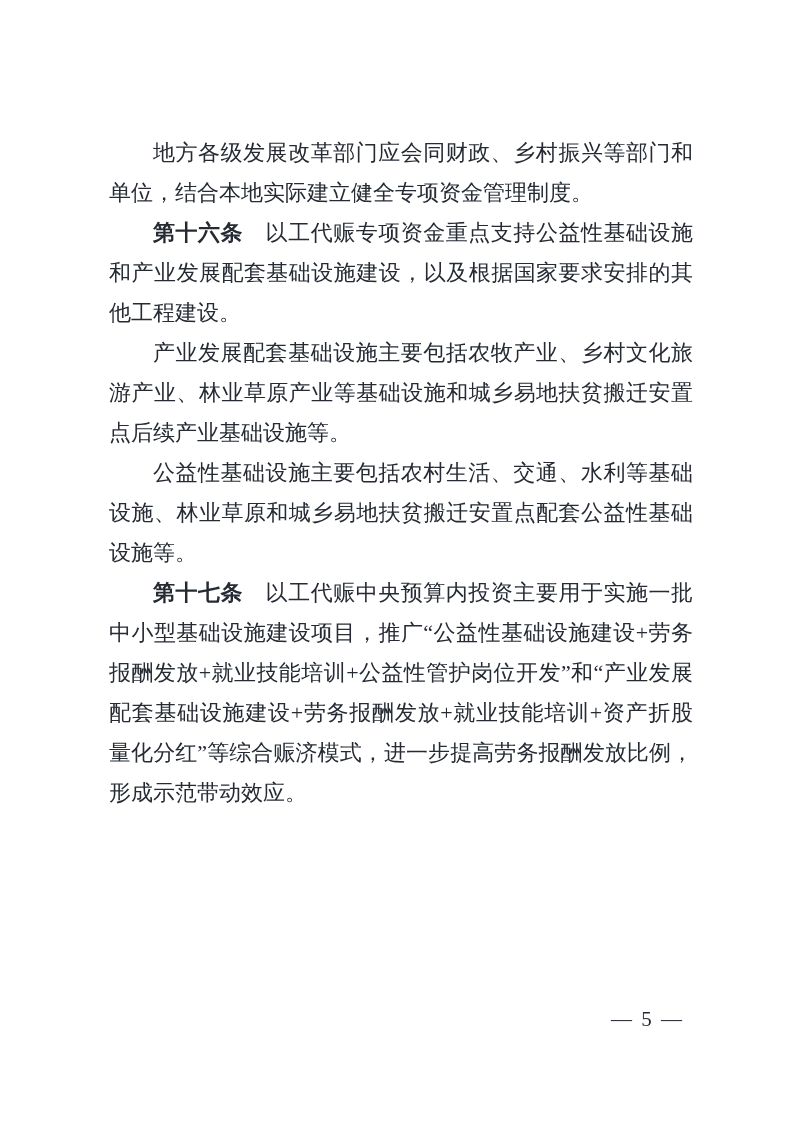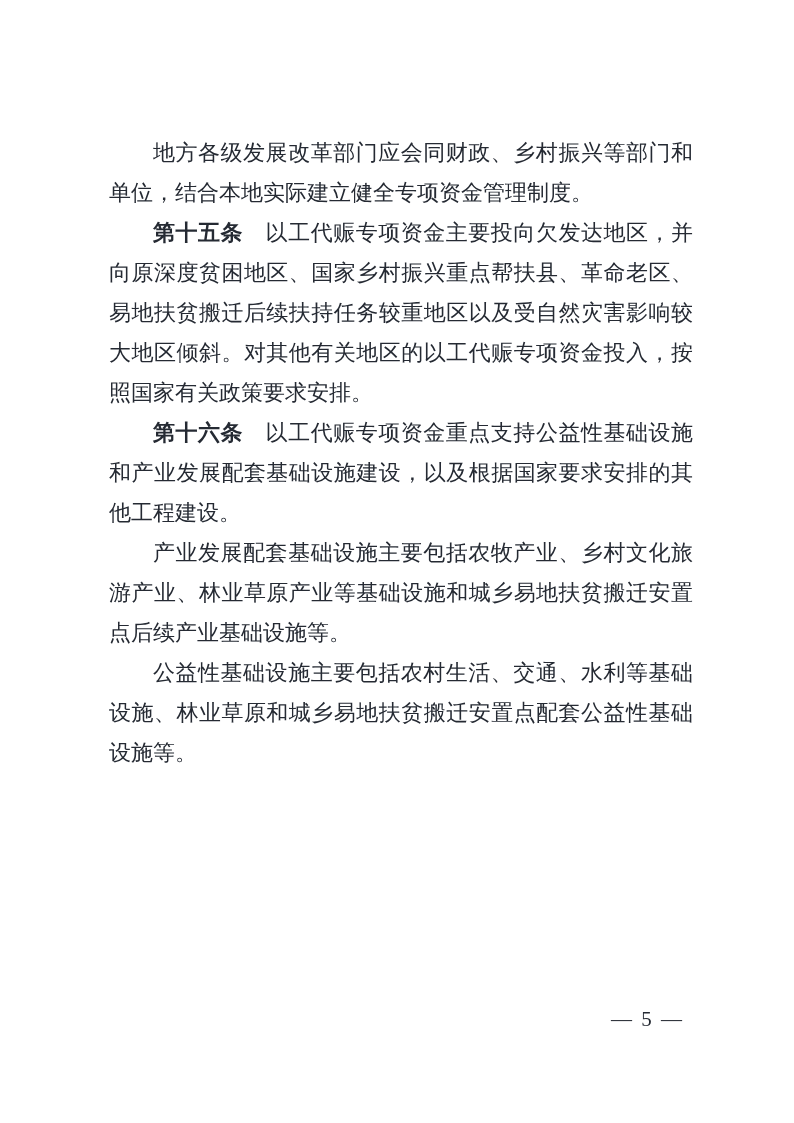--- a/index.html
+++ b/index.html
@@ -45,19 +45,19 @@
     letter-spacing: 2px;
     white-space: nowrap;
   }
 </style>
 </head>
 <body>
 
 <div class="page">
   <div class="doc-body">
       <p class="para"><span class="run">地方各级发展改革部门应会同财政、乡村振兴等部门和单位，结合本地实际建立健全专项资金管理制度。</span></p>
-      <p class="para"><span class="run bold">第十五条</span><span class="run">　以工代赈专项资金主要投向欠发达地区，并向原深度贫困地区、国家乡村振兴重点帮扶县、革命老区、易地扶贫搬迁后续扶持任务较重地区以及受自然灾害影响较大地区倾斜。对其他有关地区的以工代赈专项资金投入，按照国家有关政策要求安排。</span></p>
       <p class="para"><span class="run bold">第十六条</span><span class="run">　以工代赈专项资金重点支持公益性基础设施和产业发展配套基础设施建设，以及根据国家要求安排的其他工程建设。</span></p>
       <p class="para"><span class="run">产业发展配套基础设施主要包括农牧产业、乡村文化旅游产业、林业草原产业等基础设施和城乡易地扶贫搬迁安置点后续产业基础设施等。</span></p>
       <p class="para"><span class="run">公益性基础设施主要包括农村生活、交通、水利等基础设施、林业草原和城乡易地扶贫搬迁安置点配套公益性基础设施等。</span></p>
+      <p class="para"><span class="run bold">第十七条</span><span class="run">　以工代赈中央预算内投资主要用于实施一批中小型基础设施建设项目，推广“公益性基础设施建设+劳务报酬发放+就业技能培训+公益性管护岗位开发”和“产业发展配套基础设施建设+劳务报酬发放+就业技能培训+资产折股量化分红”等综合赈济模式，进一步提高劳务报酬发放比例，形成示范带动效应。</span></p>
     </div>
   <div class="page-number">— 5 —</div>
 </div>
 
 </body></html>

